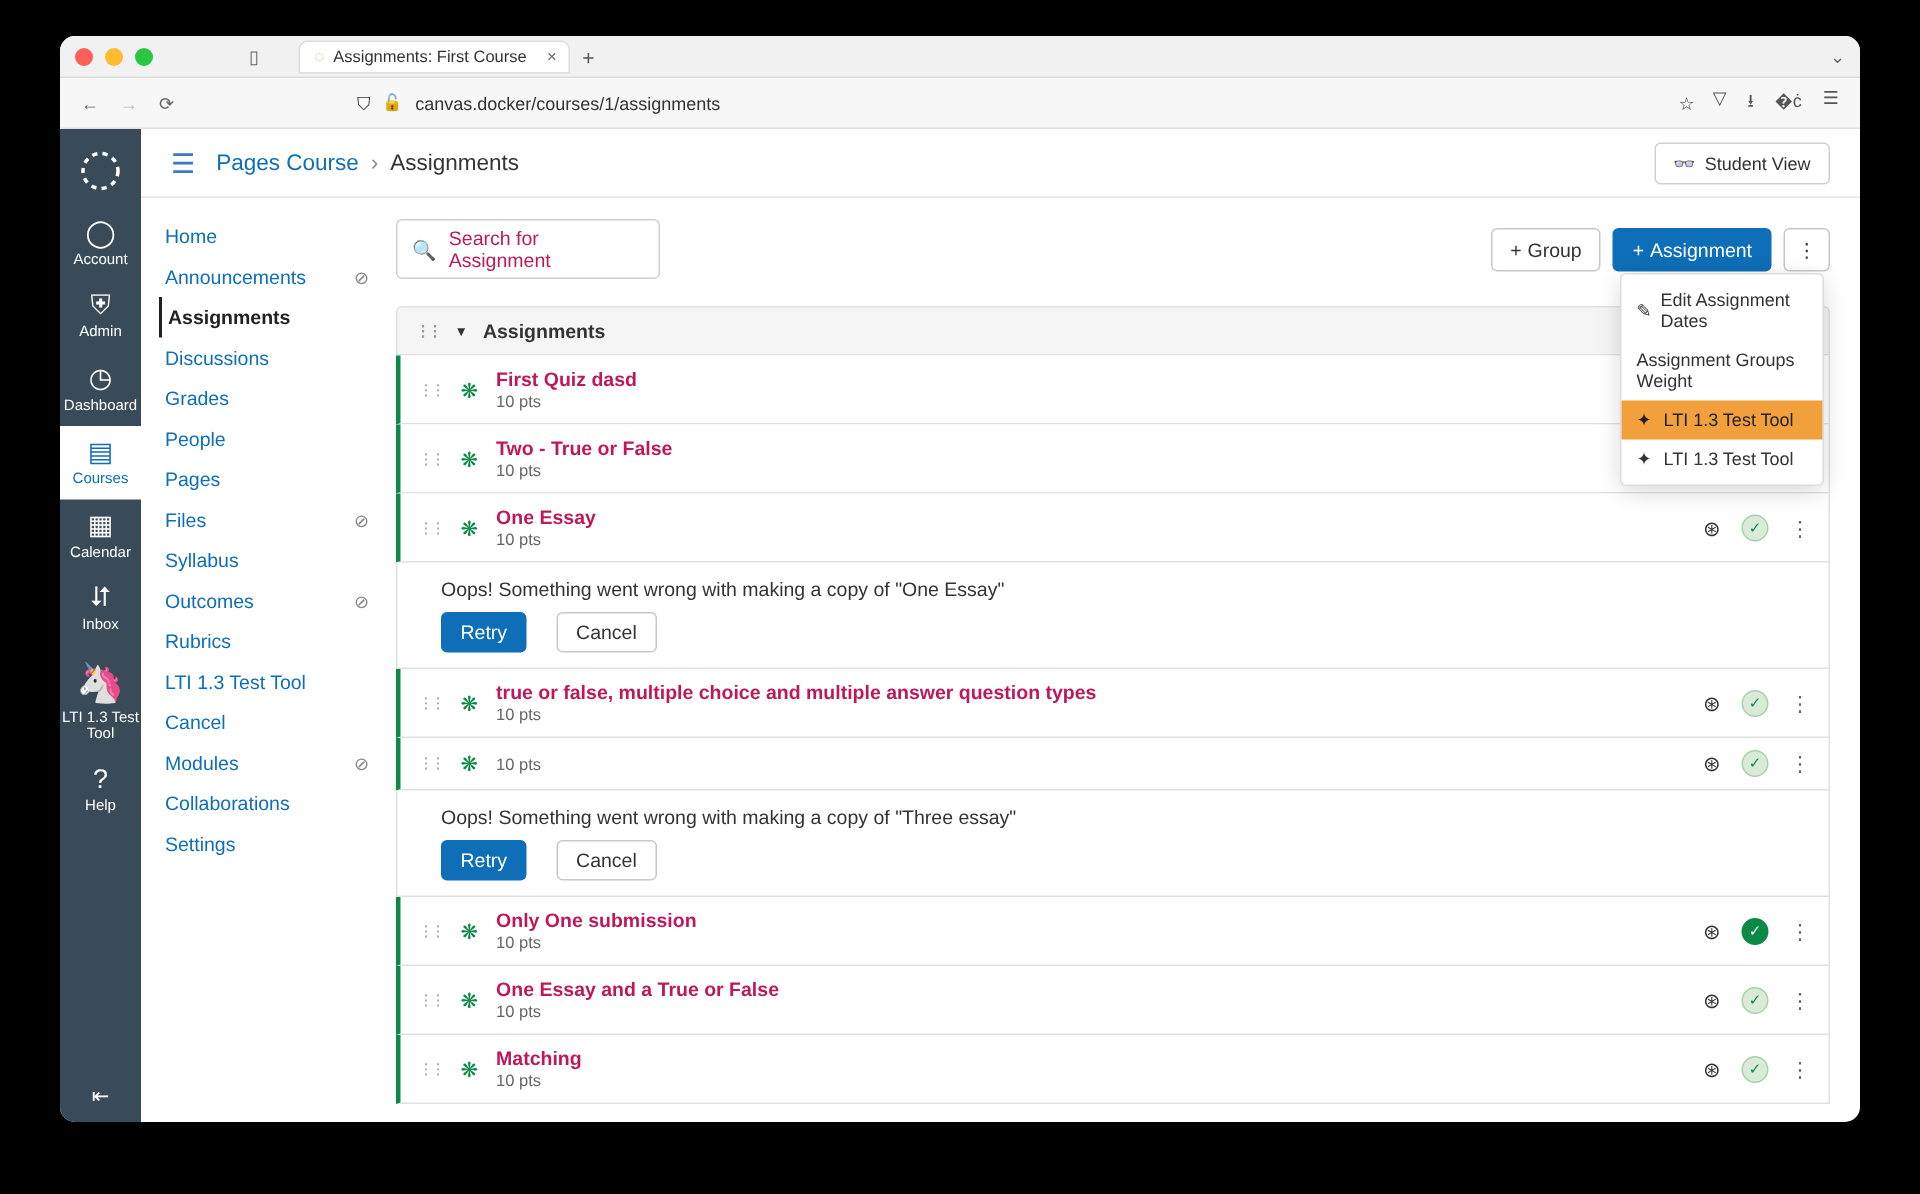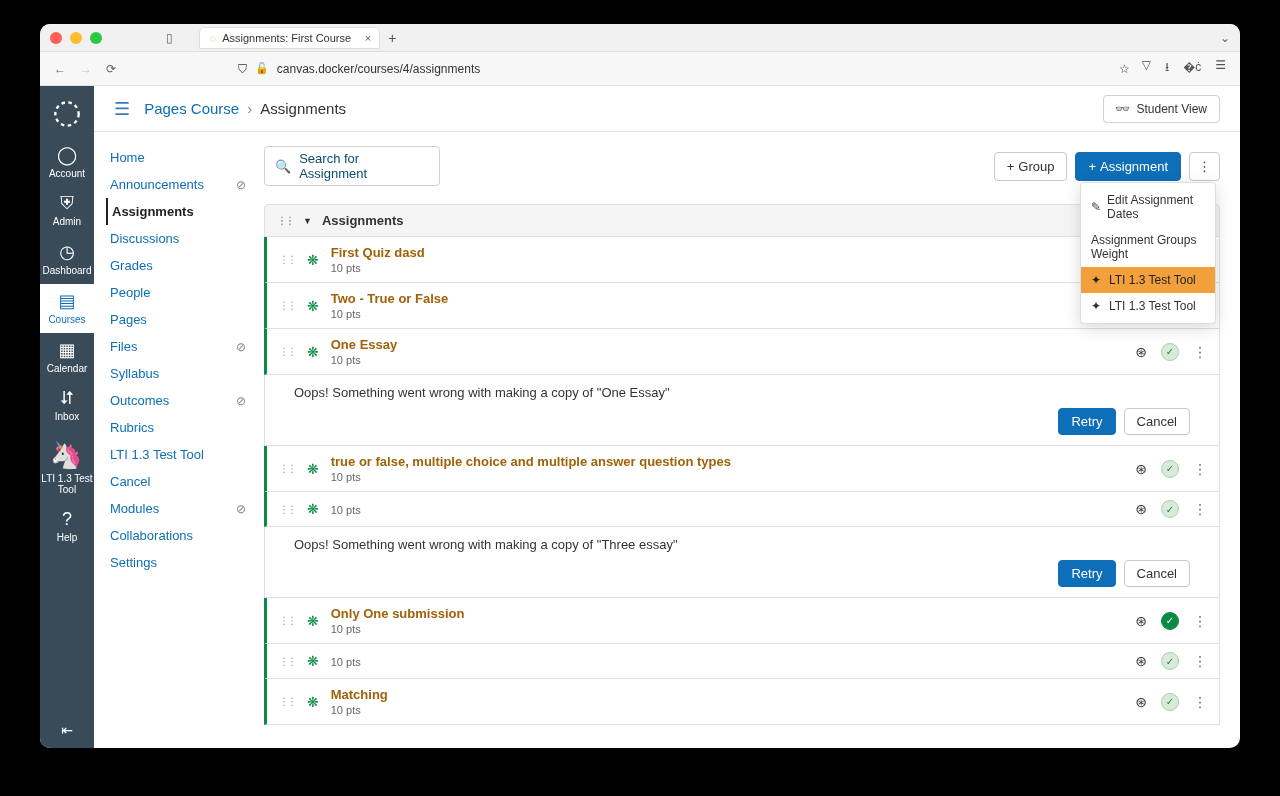--- a/index.html
+++ b/index.html
@@ -44,29 +44,29 @@
 .spacer { flex:1; }
 .btn { border:1px solid #c8c8c8; border-radius:4px; background:#fff; padding:6px 12px; font-size:13px; color:#333; display:flex; align-items:center; gap:4px; }
 .btn.primary { background:#0E6EB8; color:#fff; border-color:#0E6EB8; }
 .btn.icon-only { padding:6px 8px; }
 .group-header { background:#f5f5f5; border:1px solid #e0e0e0; border-radius:4px 4px 0 0; padding:8px 12px; margin-top:18px; display:flex; align-items:center; gap:10px; font-size:13px; font-weight:600; color:#333; }
 .grip { color:#999; font-size:10px; letter-spacing:-2px; }
 .caret-dn { font-size:9px; color:#333; }
 .row { display:flex; align-items:center; border:1px solid #e0e0e0; border-top:none; border-left:3px solid #0b8a46; padding:8px 12px; gap:12px; background:#fff; }
 .row .rocket { color:#0b8a46; font-size:14px; }
 .row .meta { flex:1; display:flex; flex-direction:column; }
-.row .title { font-size:13px; font-weight:600; color:#a16207; }
+.row .title { font-size:13px; font-weight:600; color:#be185d; }
 .row .pts { font-size:11px; color:#666; margin-top:2px; }
 .row .actions { display:flex; align-items:center; gap:14px; color:#333; }
 .row .check { width:18px; height:18px; border-radius:50%; background:#d9ead9; display:inline-flex; align-items:center; justify-content:center; font-size:10px; color:#0b8a46; border:1px solid #a7d3a7; }
 .row .check.solid { background:#0b8a46; color:#fff; border-color:#0b8a46; }
 .row .bp { font-size:14px; }
 .row .kebab { font-size:14px; color:#666; }
 .error { border:1px solid #e0e0e0; border-top:none; padding:10px 29px; font-size:13px; color:#333; }
-.error .btns { margin-top:8px; display:flex; gap:8px;justify-content:flex-end; }
+.error .btns { margin-top:8px; display:flex; gap:20px; }
 .btn.small { padding:5px 12px; font-size:13px; }
 .dropdown { position:absolute; top:50px; right:24px; background:#fff; border:1px solid #ddd; border-radius:4px; box-shadow:0 4px 16px rgba(0,0,0,.15); width:136px; font-size:12px; padding:4px 0; }
 .dd-item { padding:6px 10px; display:flex; align-items:center; gap:6px; color:#333; }
 .dd-item.hover { background:#f2a03c; color:#222; }
 svg { display:block; }
 </style>
 </head>
 <body>
 
 <div class="window">
@@ -88,21 +88,21 @@
 
   <div class="urlbar">
     <div class="nav">
       <span>←</span>
       <span style="opacity:.4">→</span>
       <span>⟳</span>
     </div>
     <div class="url-field">
       <span style="margin-left:110px">⛉</span>
       <span class="lock">🔓</span>
-      <span>canvas.docker/courses/4/assignments</span>
+      <span>canvas.docker/courses/1/assignments</span>
       <span style="margin-left:auto">☆</span>
     </div>
     <div class="right-icons">
       <span>▽</span>
       <span>⭳</span>
       <span>�ċ</span>
       <span>☰</span>
     </div>
   </div>
 
@@ -213,21 +213,21 @@
             </div>
             <div class="cn-item">
               <span>Settings</span>
             </div>
           </div>
 
         <div class="panel">
           <div class="toolbar">
             <div class="search">
               <span>🔍</span>
-              <span style="color:#0c4a6e">Search for Assignment</span>
+              <span style="color:#be185d">Search for Assignment</span>
             </div>
             <div class="spacer"></div>
             <button class="btn">
                 <span>+</span>
                 <span>Group</span>
               </button>
             <button class="btn primary">
                 <span>+</span>
                 <span>Assignment</span>
               </button>
@@ -330,20 +330,21 @@
                 <div class="actions">
                   <span class="bp">⊛</span>
                   <span class="check solid">✓</span>
                   <span class="kebab">⋮</span>
                 </div>
               </div>
               <div class="row">
                 <span class="grip">⋮⋮</span>
                 <span class="rocket">❋</span>
                 <div class="meta">
+                  <span class="title">One Essay and a True or False</span>
                   <span class="pts">10 pts</span>
                 </div>
                 <div class="actions">
                   <span class="bp">⊛</span>
                   <span class="check">✓</span>
                   <span class="kebab">⋮</span>
                 </div>
               </div>
               <div class="row">
                 <span class="grip">⋮⋮</span>

